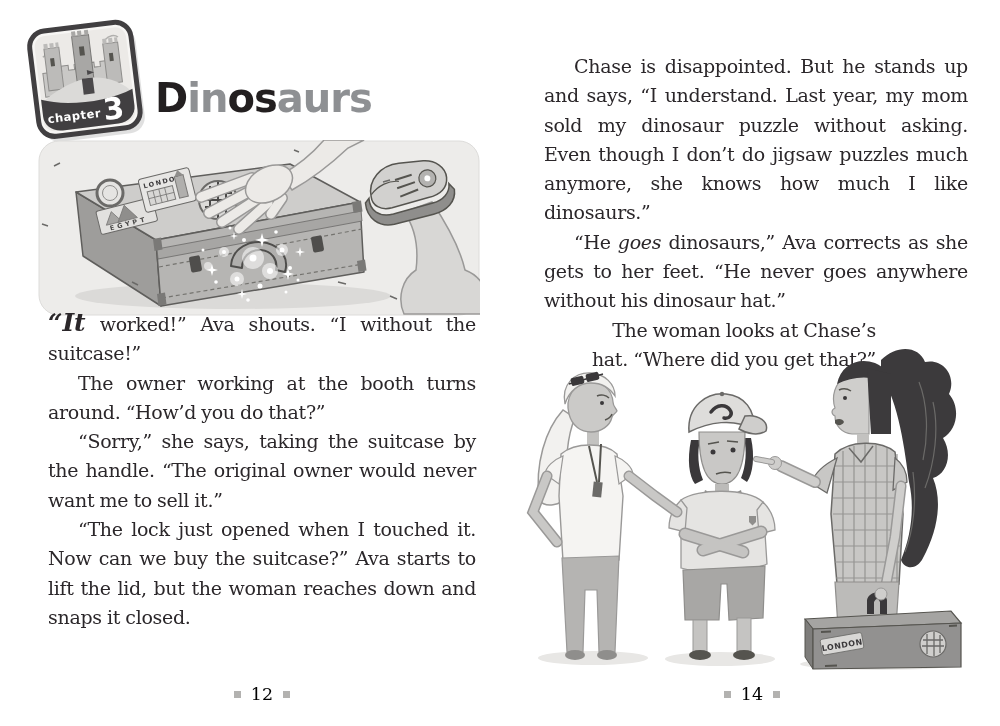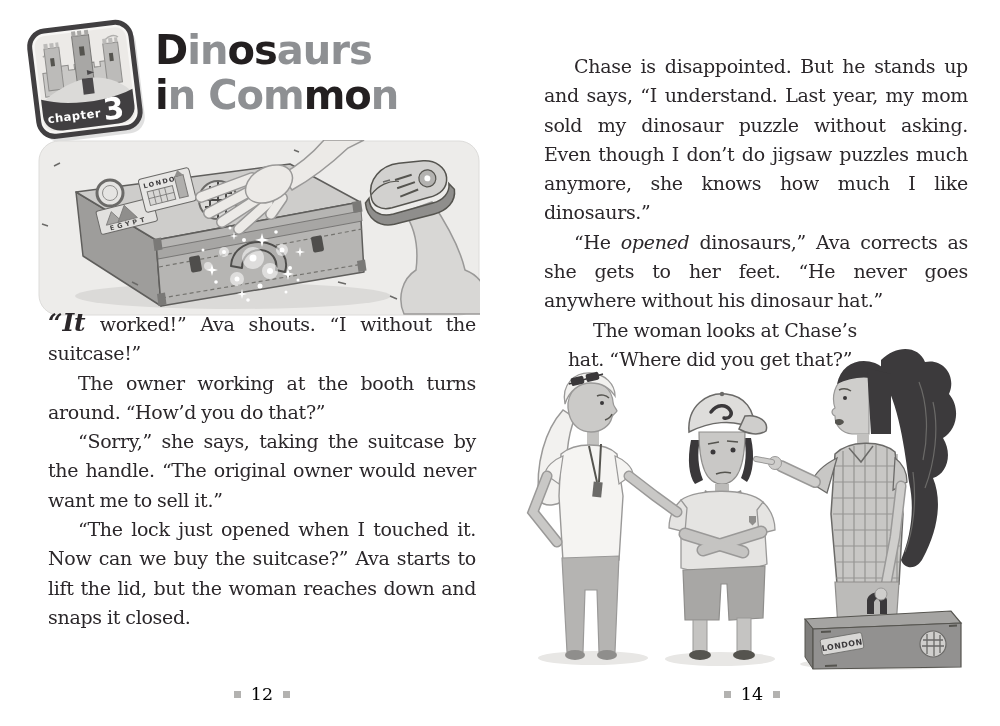--- a/index.html
+++ b/index.html
@@ -8,34 +8,34 @@
   .page{position:absolute;top:0;width:500px;height:726px;}
   #page-left{left:0;} #page-right{left:500px;}
 
   
   .badge{position:absolute;left:22px;top:18px;width:132px;height:130px;}
 
   
   .title{position:absolute;left:155px;top:28px;margin:0;
          font-family:"DejaVu Sans","Liberation Sans",sans-serif;
          font-weight:800;font-size:40px;line-height:45px;letter-spacing:-1px;}
-  .title .t-line{display:block;white-space:nowrap;}
+  .title .t-line{display:block;white-space:nowrap;margin-top:48px;}
 
   
   .illusL{position:absolute;left:38px;top:140px;width:442px;height:176px;}
   .illusR{position:absolute;left:5px;top:332px;width:462px;height:338px;}
 
   
   .bodyL{position:absolute;left:48px;top:308px;width:428px;}
   .bodyR{position:absolute;left:44px;top:52px;width:424px;}
   p{margin:0;font-size:19px;line-height:29.3px;text-align:justify;
     letter-spacing:-0.3px;word-spacing:-0.5px;}
   p.ind{text-indent:30px;}
   .p-first .lead{font-size:25px;font-weight:bold;font-style:italic;letter-spacing:0;}
-  .wrap-short{width:332px;text-align:center;}
+  .wrap-short{width:332px;text-align:right;}
   .it{font-style:italic;}
 
   
   .pagenum{position:absolute;bottom:22px;text-align:center;font-size:17.5px;color:#000000;}
   #page-left .pagenum{left:48px;width:428px;}
   #page-right .pagenum{left:40px;width:424px;}
   .sq{display:inline-block;width:7px;height:7px;background:#b3b2b0;margin:0 10px;vertical-align:2px;}
 
   svg text{font-family:"DejaVu Sans","Liberation Sans",sans-serif;}
 </style>
@@ -205,21 +205,21 @@
 
     <footer class="pagenum">
       <span class="sq"></span><span>12</span><span class="sq"></span>
     </footer>
   </div>
 
   <div class="page" id="page-right">
 
     <div class="bodyR">
       <p class="ind">Chase is disappointed. But he stands up and says, “I understand. Last year, my mom sold my dinosaur puzzle without asking. Even though I don’t do jigsaw puzzles much anymore, she knows how much I like dinosaurs.”</p>
-      <p class="ind"><span>“He </span><span class="it">opened</span><span> dinosaurs,” Ava corrects as she gets to her feet. “He never goes anywhere without his dinosaur hat.”</span></p>
+      <p class="ind"><span>“He </span><span class="it">goes</span><span> dinosaurs,” Ava corrects as she gets to her feet. “He never goes anywhere without his dinosaur hat.”</span></p>
       <p class="ind wrap-short">The woman looks at Chase’s hat. “Where did you get that?”</p>
     </div>
 
     <figure class="illusR" style="margin:0">
       <svg viewBox="0 0 462 338" width="462" height="338">
         <ellipse cx="88" cy="326" rx="55" ry="7" fill="#e8e7e5"></ellipse>
         <ellipse cx="215" cy="327" rx="55" ry="7" fill="#e8e7e5"></ellipse>
         <ellipse cx="375" cy="332" rx="80" ry="6" fill="#e8e7e5"></ellipse>
 
         <g>

